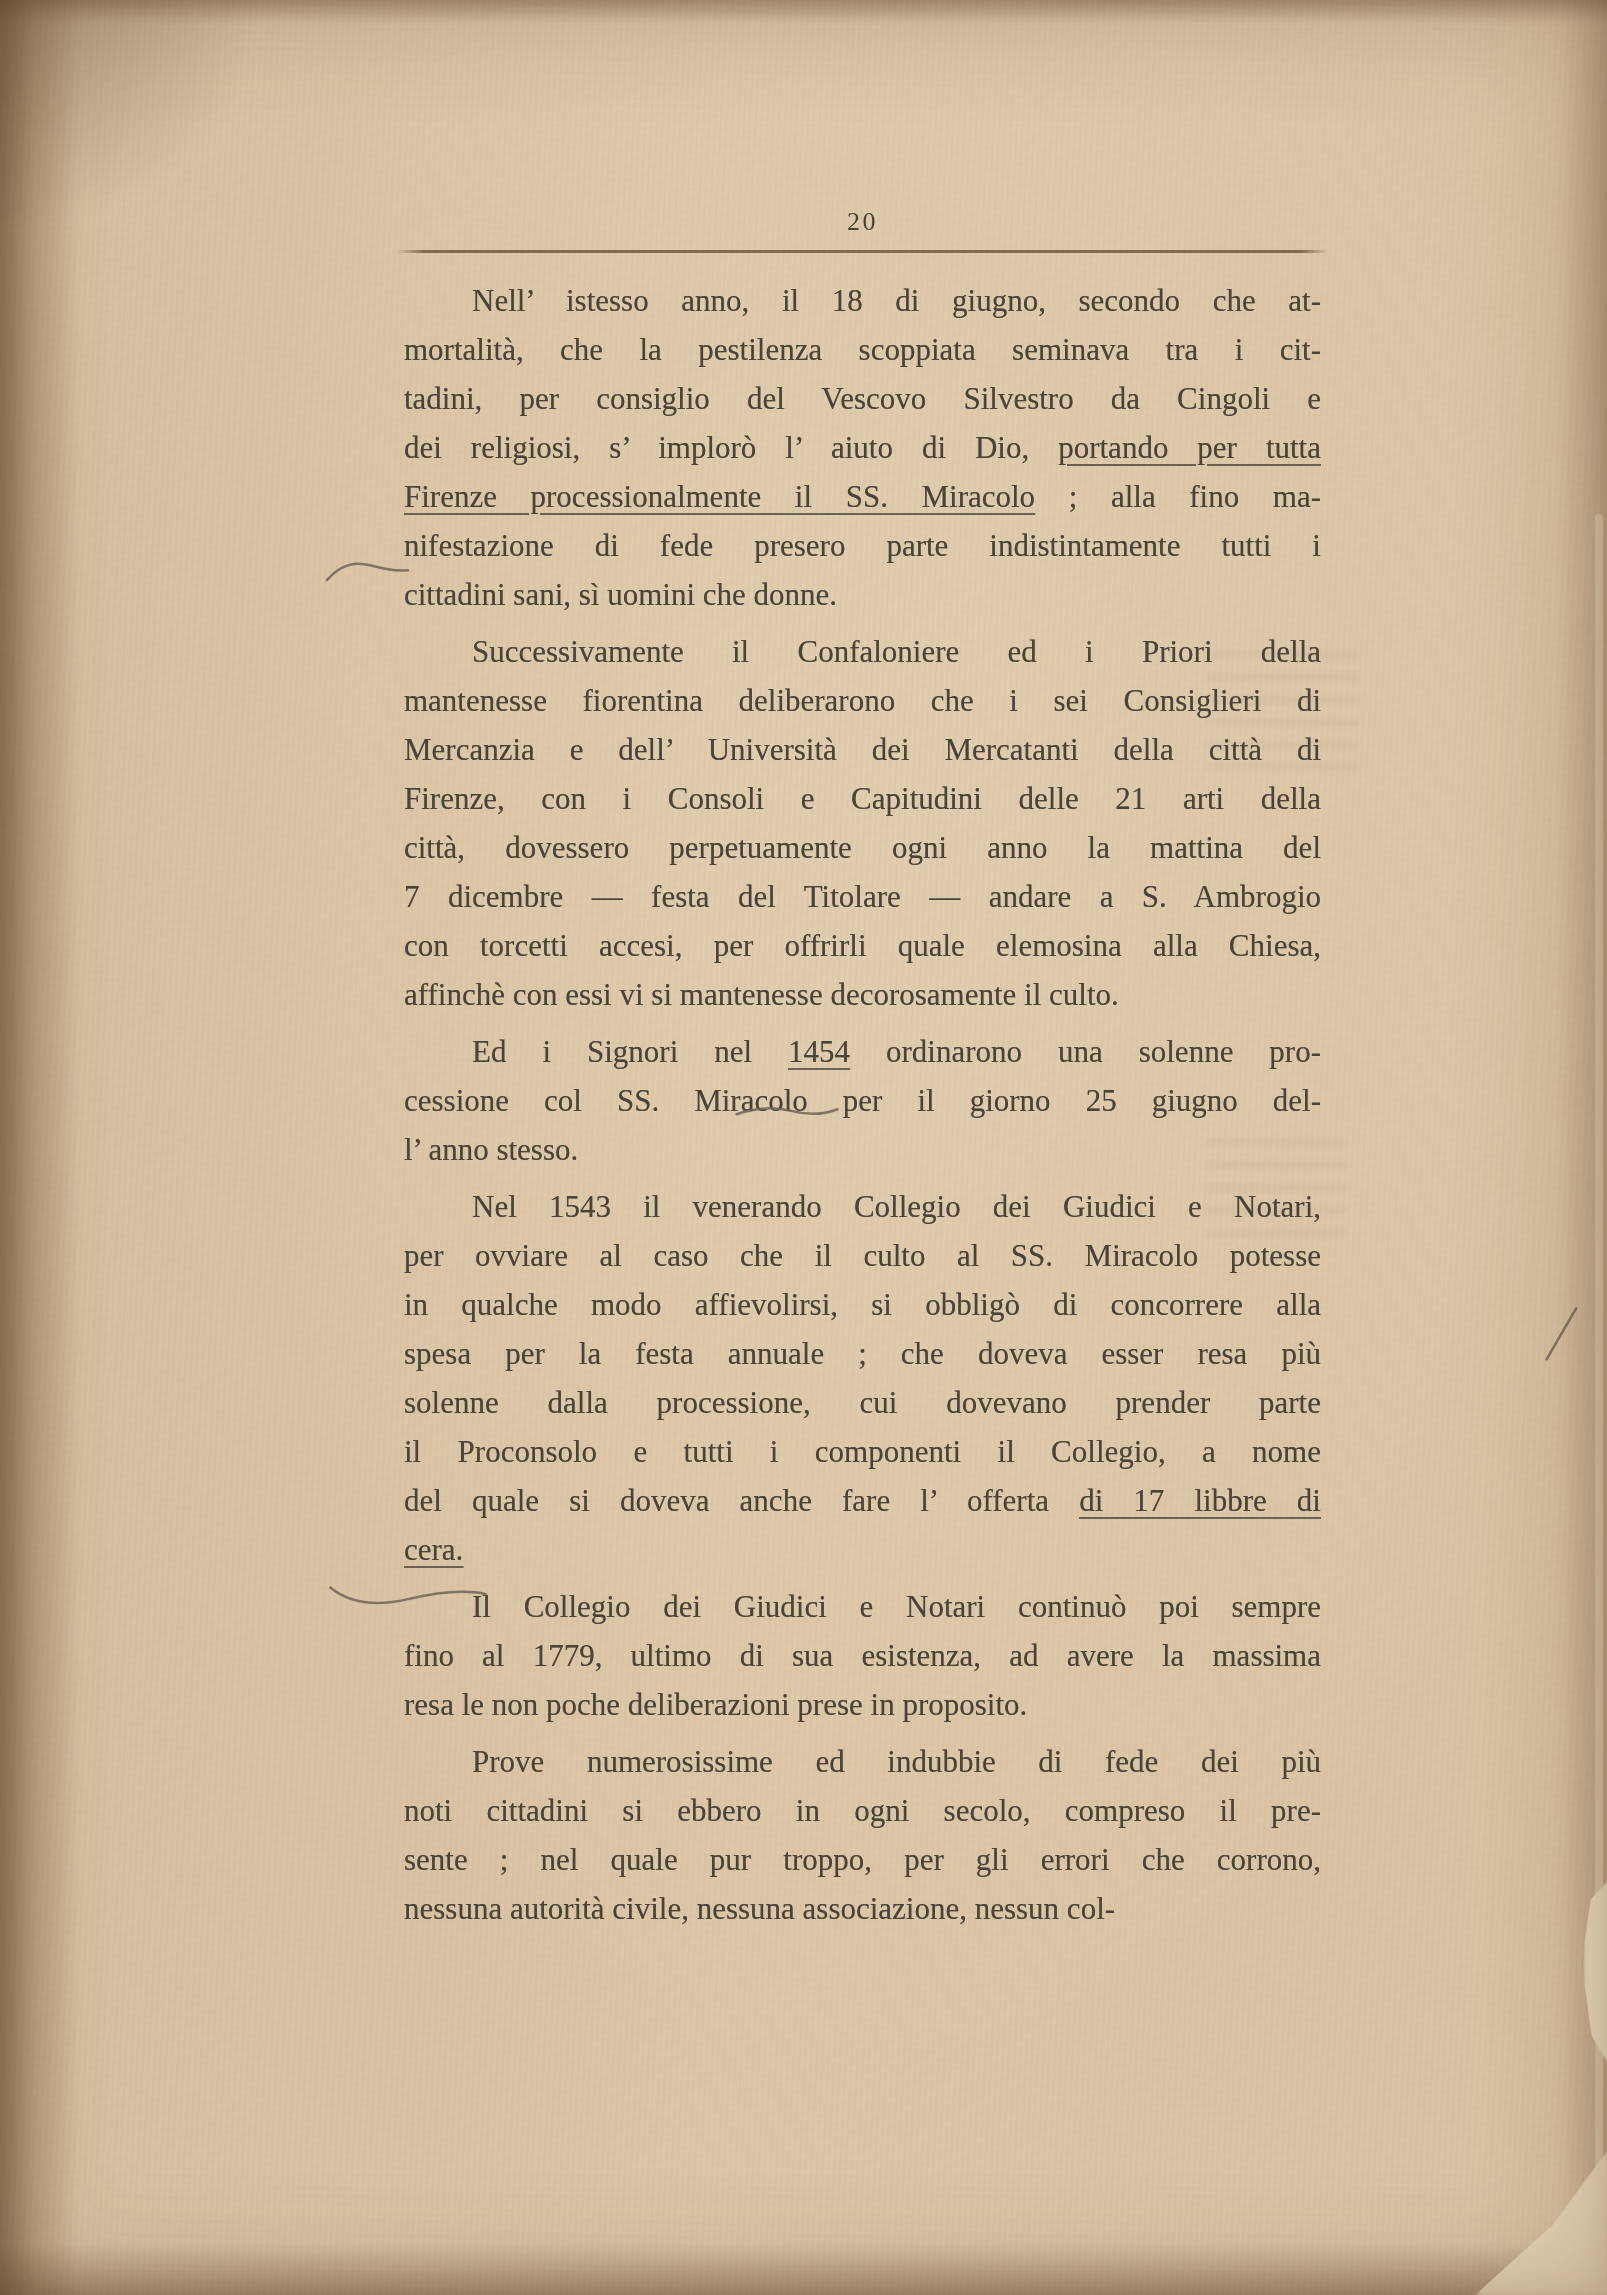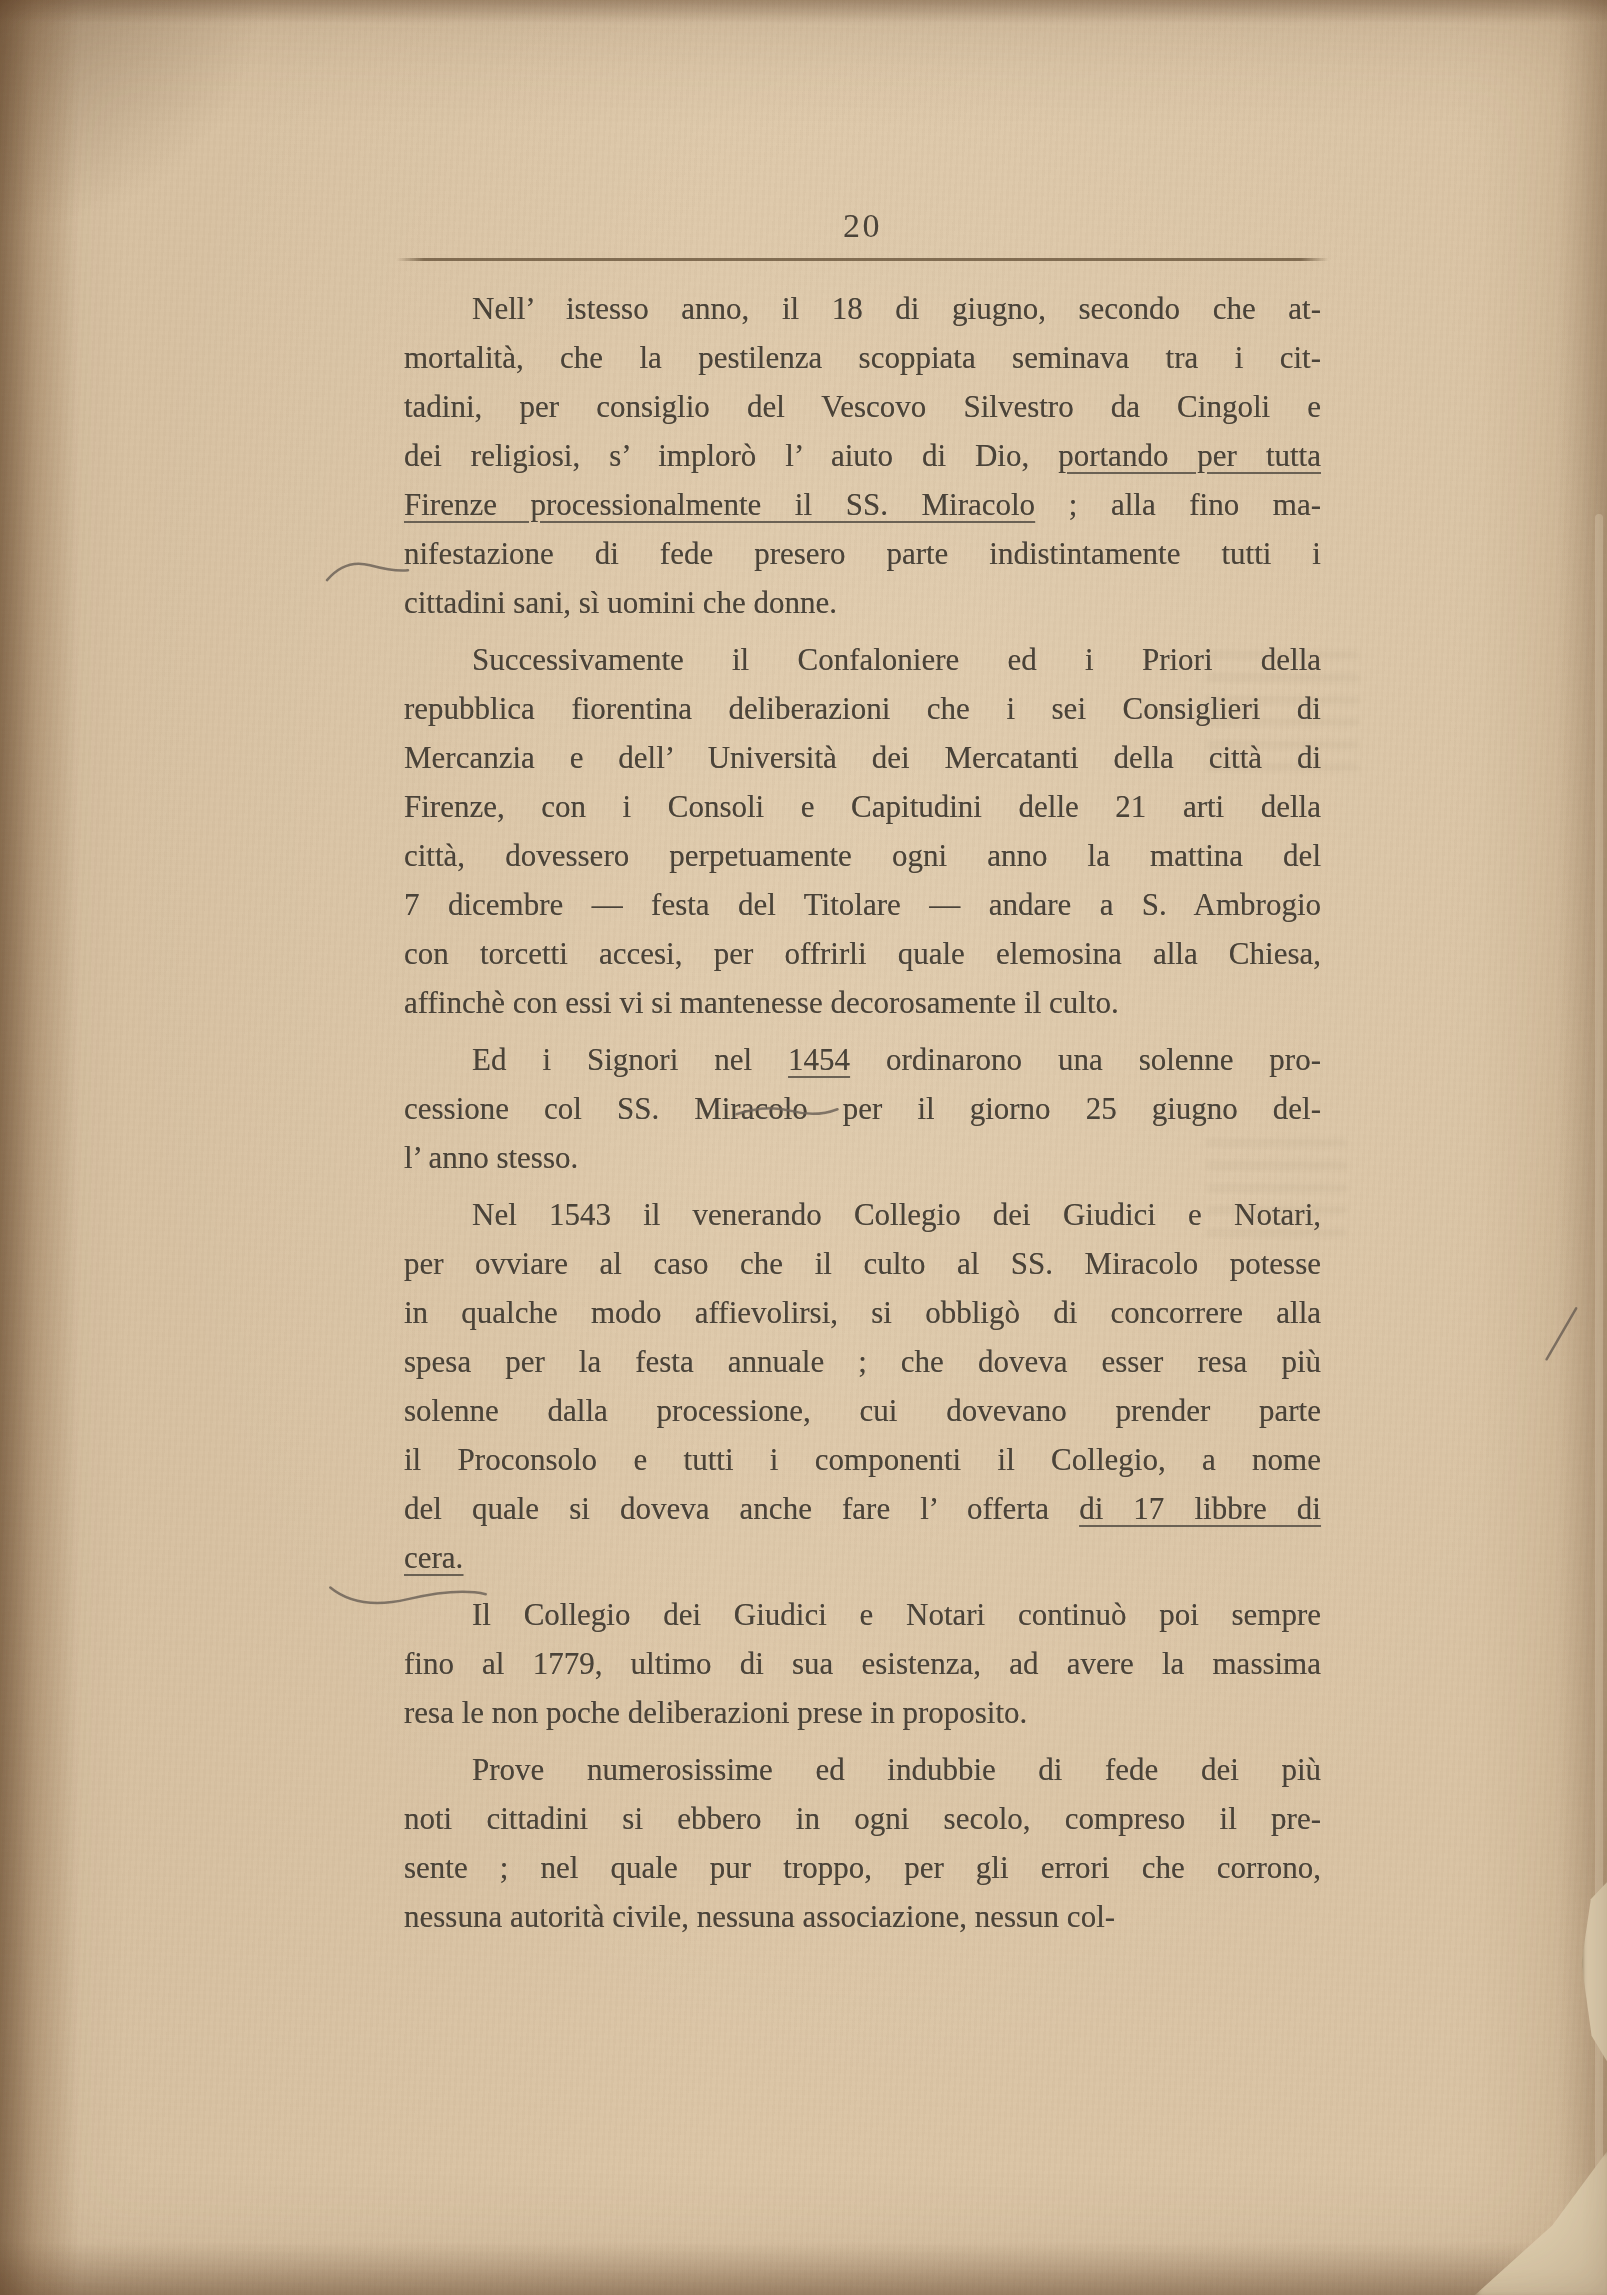--- a/index.html
+++ b/index.html
@@ -54,21 +54,21 @@
     background: rgba(235,220,190,0.45); border-radius: 5px; pointer-events: none;
   }
 
   .ghost { position: absolute; pointer-events: none; opacity: 0.45; filter: blur(2.5px);
     background: repeating-linear-gradient(180deg, rgba(110,95,70,0.12) 0 8.3px, rgba(0,0,0,0) 8.3px 22.4px); }
   .ghost-1 { left: 1206px; top: 651px; width: 153px; height: 133px; }
   .ghost-2 { left: 1206px; top: 1139px; width: 141px; height: 104px; }
 
   .content { position: absolute; left: 396px; top: 207px; width: 933px; color: var(--ink, #4a4339); }
   .page-number {
-    text-align: center; font-size: 34px; letter-spacing: 2.5px;
+    text-align: center; font-size: 26px; letter-spacing: 2.5px;
     color: var(--ink, #4a4339);
   }
   .header-rule {
     margin-top: 13.3px; height: 2.5px; border-radius: 1.7px;
     background: linear-gradient(90deg, rgba(93,73,48,0) 0%, rgba(93,73,48,0.72) 3%, rgba(93,73,48,0.72) 97%, rgba(93,73,48,0) 100%);
   }
   .text-column {
     margin-top: 23px;
     font-size: 31px; line-height: 49px;
     color: var(--ink, #4a4339);
@@ -112,21 +112,21 @@
           <div class="line first"><span>Nell’ istesso anno, il 18 di giugno, secondo che at-</span></div>
           <div class="line"><span>mortalità, che la pestilenza scoppiata seminava tra i cit-</span></div>
           <div class="line"><span>tadini, per consiglio del Vescovo Silvestro da Cingoli e</span></div>
           <div class="line"><span>dei religiosi, s’ implorò l’ aiuto di Dio, </span><span class="pencil-underline">portando per tutta</span></div>
           <div class="line"><span class="pencil-underline">Firenze processionalmente il SS. Miracolo</span><span> ; alla fino ma-</span></div>
           <div class="line"><span>nifestazione di fede presero parte indistintamente tutti i</span></div>
           <div class="line last"><span>cittadini sani, sì uomini che donne.</span></div>
         </div>
         <div class="para">
           <div class="line first"><span>Successivamente il Confaloniere ed i Priori della</span></div>
-          <div class="line"><span>repubblica fiorentina deliberazioni che i sei Consiglieri di</span></div>
+          <div class="line"><span>mantenesse fiorentina deliberarono che i sei Consiglieri di</span></div>
           <div class="line"><span>Mercanzia e dell’ Università dei Mercatanti della città di</span></div>
           <div class="line"><span>Firenze, con i Consoli e Capitudini delle 21 arti della</span></div>
           <div class="line"><span>città, dovessero perpetuamente ogni anno la mattina del</span></div>
           <div class="line"><span>7 dicembre — festa del Titolare — andare a S. Ambrogio</span></div>
           <div class="line"><span>con torcetti accesi, per offrirli quale elemosina alla Chiesa,</span></div>
           <div class="line last"><span>affinchè con essi vi si mantenesse decorosamente il culto.</span></div>
         </div>
         <div class="para">
           <div class="line first"><span>Ed i Signori nel </span><span class="pencil-underline">1454</span><span> ordinarono una solenne pro-</span></div>
           <div class="line"><span>cessione col SS. Miracolo per il giorno 25 giugno del-</span></div>

